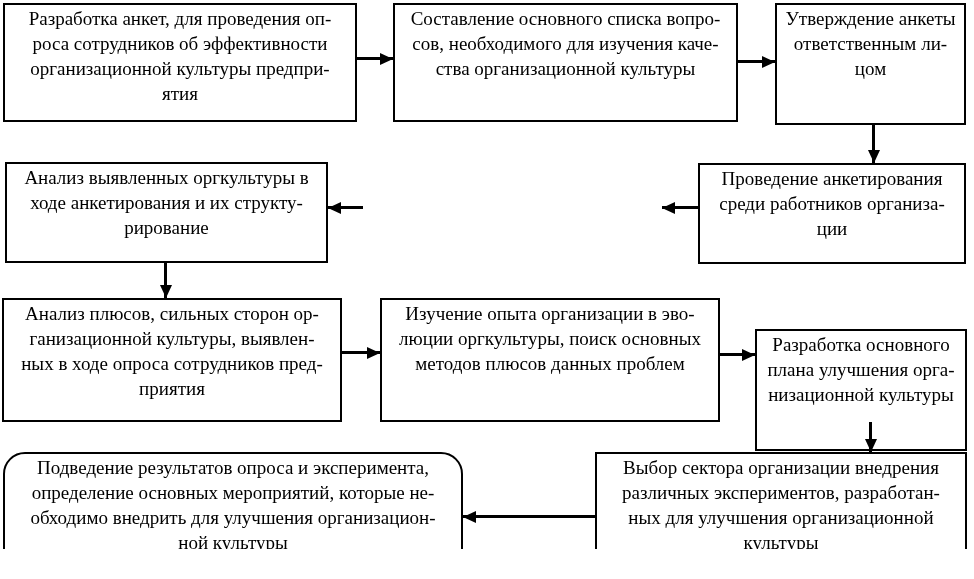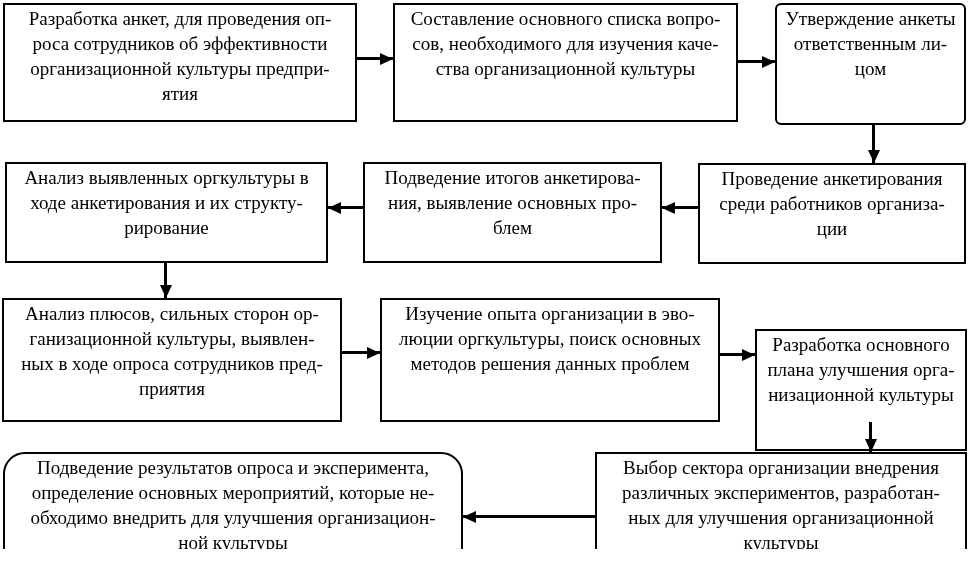--- a/index.html
+++ b/index.html
@@ -64,21 +64,21 @@
     bottom: 0;
     left: 1.5px;
     transform: translateX(-50%);
     border-top: 13px solid #000000;
     border-left: 6px solid transparent;
     border-right: 6px solid transparent;
   }
   
   #n1  { left: 3px;   top: 3px;   width: 354px; height: 119px; }
   #n2  { left: 393px; top: 3px;   width: 345px; height: 119px; }
-  #n3  { left: 775px; top: 3px;   width: 191px; height: 122px; border-radius: 6px; }
+  #n3  { left: 775px; top: 3px;   width: 191px; height: 122px; }
   #n4  { left: 5px;   top: 162px; width: 323px; height: 101px; }
   #n5  { left: 363px; top: 162px; width: 299px; height: 101px; }
   #n6  { left: 698px; top: 163px; width: 268px; height: 101px; }
   #n7  { left: 2px;   top: 298px; width: 340px; height: 124px; }
   #n8  { left: 380px; top: 298px; width: 340px; height: 124px; }
   #n9  { left: 755px; top: 300px; width: 212px; height: 122px; margin-top: 29px; }
   #n10 { left: 3px;   top: 452px; width: 460px; height: 123px; border-radius: 22px; }
   #n11 { left: 595px; top: 452px; width: 372px; height: 123px; }
   
   #a1  { left: 357px; top: 57px;  width: 36px;  }
@@ -103,33 +103,30 @@
 ятия</div>
   <div class="node" id="n2">Составление основного списка вопро-
 сов, необходимого для изучения каче-
 ства организационной культуры</div>
   <div class="node" id="n3">Утверждение анкеты
 ответственным ли-
 цом</div>
   <div class="node" id="n4">Анализ выявленных оргкультуры в
 ходе анкетирования и их структу-
 рирование</div>
-  <div class="node" id="n5">Подведение итогов анкетирова-
-ния, выявление основных про-
-блем</div>
   <div class="node" id="n6">Проведение анкетирования
 среди работников организа-
 ции</div>
   <div class="node" id="n7">Анализ плюсов, сильных сторон ор-
 ганизационной культуры, выявлен-
 ных в ходе опроса сотрудников пред-
 приятия</div>
   <div class="node" id="n8">Изучение опыта организации в эво-
 люции оргкультуры, поиск основных
-методов решения данных проблем</div>
+методов плюсов данных проблем</div>
   <div class="node" id="n9">Разработка основного
 плана улучшения орга-
 низационной культуры</div>
   <div class="node" id="n10">Подведение результатов опроса и эксперимента,
 определение основных мероприятий, которые не-
 обходимо внедрить для улучшения организацион-
 ной культуры</div>
   <div class="node" id="n11">Выбор сектора организации внедрения
 различных экспериментов, разработан-
 ных для улучшения организационной

